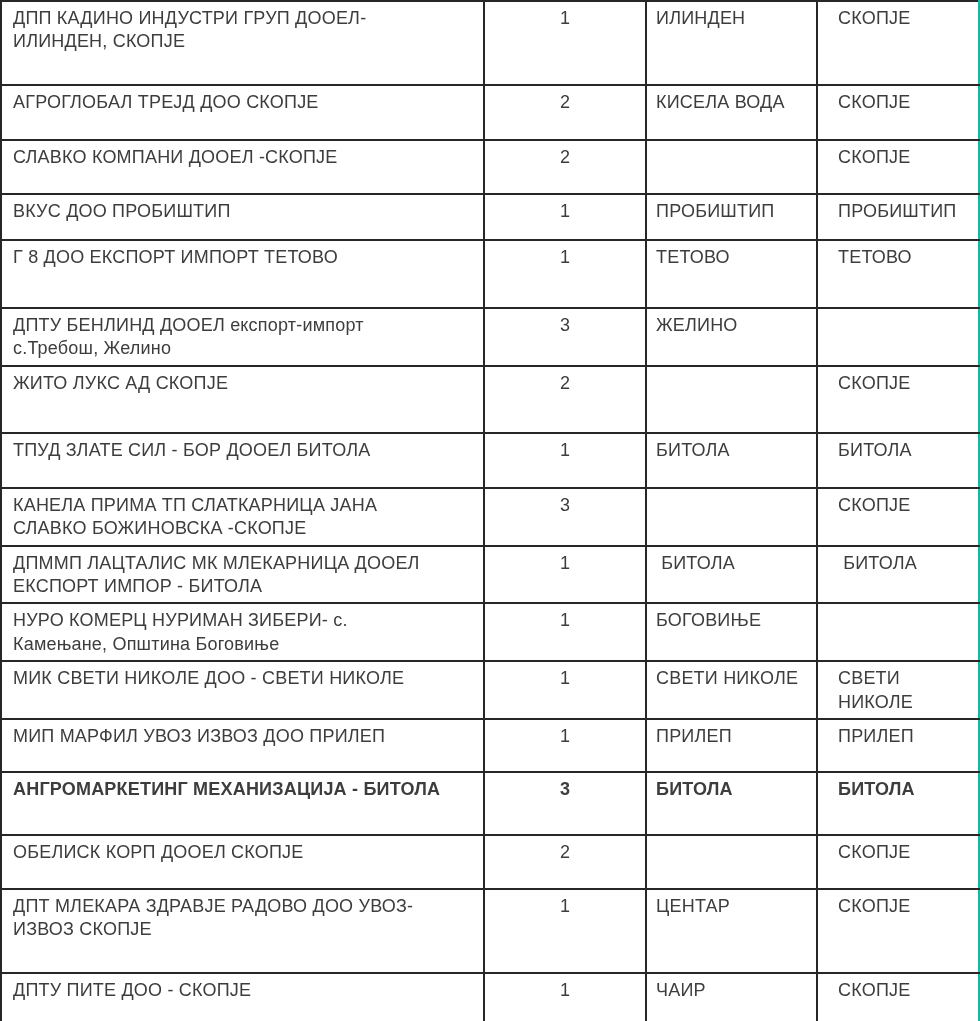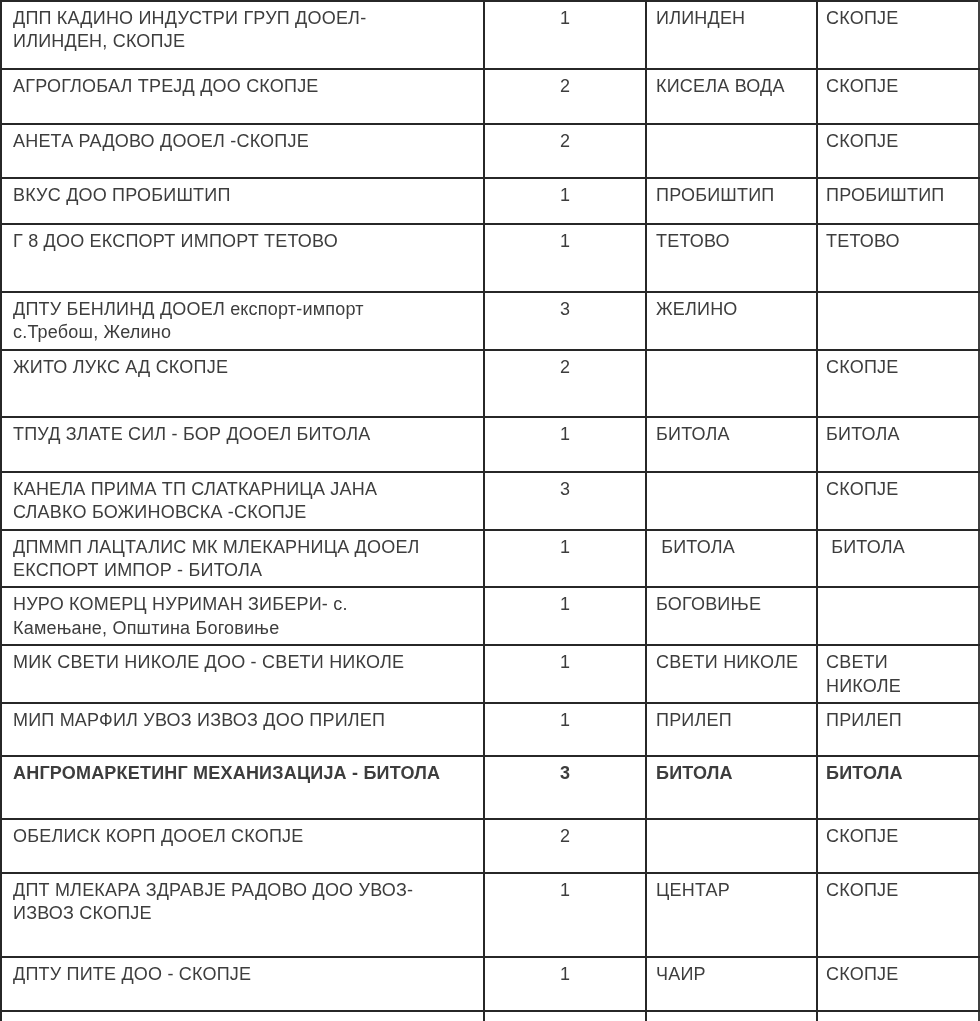--- a/index.html
+++ b/index.html
@@ -37,52 +37,52 @@
   table.companies td.count {
     text-align: center;
     padding-left: 2px;
     padding-right: 2px;
   }
   table.companies td.muni {
     padding-left: 9px;
     margin-left: 43px;
   }
   table.companies td.city {
-    padding-left: 8px;
-    border-right: 2px solid #404040; 
+    padding-left: 20px;
+    border-right: 2px solid #14b8a6; 
     border-radius: 22px;
   }
 </style>
 </head>
 <body>
 
 <div class="page">
   <table class="companies">
     <colgroup>
       <col style="width:483px">
       <col style="width:162px">
       <col style="width:171px">
       <col style="width:162px">
     </colgroup>
     <tbody>
-        <tr style="height: 68px;">
+        <tr style="height: 84px;">
           <td>ДПП КАДИНО ИНДУСТРИ ГРУП ДООЕЛ-
 ИЛИНДЕН, СКОПЈЕ</td>
           <td class="count">1</td>
           <td class="muni">ИЛИНДЕН</td>
           <td class="city">СКОПЈЕ</td>
         </tr>
         <tr style="height: 55px;">
           <td>АГРОГЛОБАЛ ТРЕЈД ДОО СКОПЈЕ</td>
           <td class="count">2</td>
           <td class="muni">КИСЕЛА ВОДА</td>
           <td class="city">СКОПЈЕ</td>
         </tr>
         <tr style="height: 54px;">
-          <td>АНЕТА РАДОВО ДООЕЛ -СКОПЈЕ</td>
+          <td>СЛАВКО КОМПАНИ ДООЕЛ -СКОПЈЕ</td>
           <td class="count">2</td>
           <td class="muni"></td>
           <td class="city">СКОПЈЕ</td>
         </tr>
         <tr style="height: 46px;">
           <td>ВКУС ДОО ПРОБИШТИП</td>
           <td class="count">1</td>
           <td class="muni">ПРОБИШТИП</td>
           <td class="city">ПРОБИШТИП</td>
         </tr>

